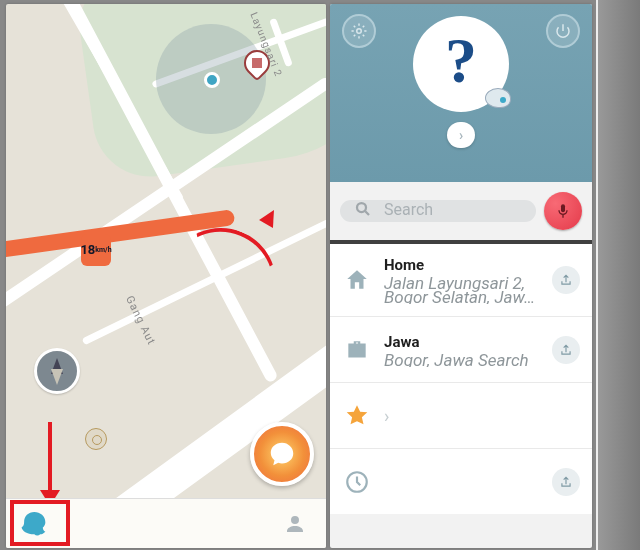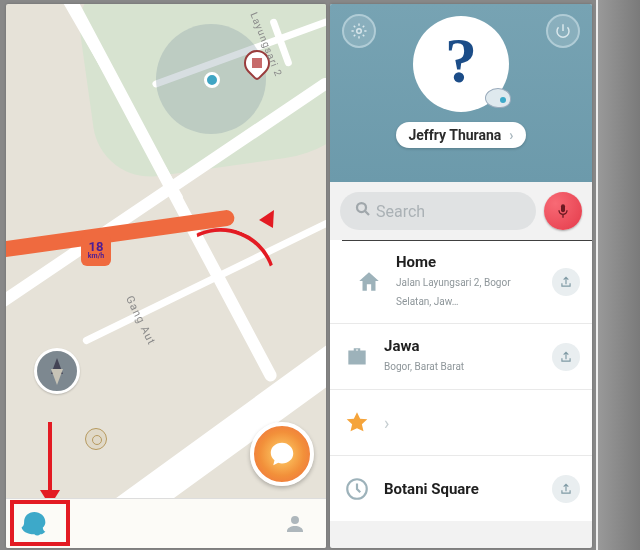--- a/index.html
+++ b/index.html
@@ -55,22 +55,22 @@
   .street-label {
     position: absolute; color: #8a8a8a; font-size: 11px;
     letter-spacing: 1px; white-space: nowrap;
   }
   .sl1 { left: 226px; top: 35px; transform: rotate(68deg); font-size: 10px; }
   .sl2 { left: 108px; top: 310px; transform: rotate(64deg); }
   
   .speed-badge {
     position: absolute; left: 75px; top: 230px; width: 30px; height: 32px;
     background: #ef6a3f; border-radius: 6px;
-    display: flex; flex-direction: column; align-items: center; justify-content: center;
-    color: #4c1d95; font-weight: 700;
+    display: flex; flex-direction: row; align-items: center; justify-content: center;
+    color: #0f172a; font-weight: 700;
   }
   .speed-badge .num { font-size: 13px; line-height: 12px; }
   .speed-badge .unit { font-size: 7px; line-height: 7px; }
   
   .house-pin {
     position: absolute; left: 238px; top: 46px; width: 26px; height: 26px;
     background: #fff; border: 2px solid #9a3c3c; border-radius: 50% 50% 50% 4px;
     transform: rotate(-45deg);
   }
   .house-pin::after {
@@ -197,43 +197,43 @@
   .user-pill {
     margin-top: 10px; background: #fff; border-radius: 16px; padding: 5px 12px;
     display: flex; align-items: center; gap: 8px; box-shadow: 0 1px 3px rgba(0,0,0,.2);
   }
   .user-pill span { font-weight: 700; color: #2b2b2b; font-size: 14px; }
   .user-pill .caret { color: #a9b7be; font-size: 14px; }
   .search-row {
     padding: 10px 10px; background: #f2f2f2; display: flex; align-items: center; gap: 8px;
   }
   .search-box {
-    flex: 1; display: flex; align-items: center; gap: 4px;
-    background: #e0e2e3; border-radius: 20px; height: 38px; padding: 0 14px;
+    flex: 1; display: flex; gap: 12px;
+    background: #e0e2e3; border-radius: 20px; height: 22px; padding: 0 14px;
   }
   .search-box .sicon { color: #a0a7ab; }
   .search-box .placeholder { color: #aab1b5; font-size: 16px; }
   .mic-btn {
     width: 38px; height: 38px; border-radius: 50%;
     background: radial-gradient(circle at 30% 30%, #f86a75, #e43a4a);
     display: flex; align-items: center; justify-content: center;
     box-shadow: 0 1px 2px rgba(0,0,0,.3);
   }
   .mic-btn svg { width: 16px; height: 20px; fill: #6b1a22; }
   .list { background: #fff; }
   .item {
     display: flex; align-items: center; padding: 12px 12px;
     border-top: 1px solid #e9e9e9; gap: 12px; min-height: 66px;
   }
-  .item:first-child { border-top: 1px solid #404040; margin-left: 12px; }
+  .item:first-child { border-top: 4px solid #404040; }
   .item .ico { width: 30px; display: flex; justify-content: center; }
   .item .txt { flex: 1; min-width: 0; }
   .item .title { font-weight: 700; color: #1f1f1f; font-size: 15px; }
-  .item .sub { color: #8e969a; font-size: 10px; line-height: 19px; margin-top: 2px;
-               overflow: hidden; }
+  .item .sub { color: #8e969a; font-size: 17px; line-height: 14px; margin-top: 2px;
+               overflow: hidden; font-style: italic; }
   .item .action {
     width: 28px; height: 28px; border-radius: 50%; background: #e9eef0;
     display: flex; align-items: center; justify-content: center;
     font-size: 14px; color: #7f9aa4;
   }
   .item .chev { color: #c6ced1; font-size: 18px; padding-right: 6px; }
   .ico svg { width: 26px; height: 26px; fill: #9db2ba; }
   .ico.star svg { fill: #f5a43b; }
   .ico.clock svg { fill: none; stroke: #9db2ba; stroke-width: 2; }
 </style>
@@ -306,21 +306,20 @@
         <svg viewBox="0 0 24 24">
           <path d="M12 3v9"></path>
             <path d="M6 7a8 8 0 1012 0"></path>
         </svg>
       </div>
       <div class="avatar-ring">
         <span class="qmark">?</span>
         <div class="avatar-baby"></div>
       </div>
       <div class="user-pill">
-        <span>Jeffry Thurana</span>
         <span class="caret">›</span>
       </div>
     </div>
 
     <div class="search-row">
       <div class="search-box">
         <span class="sicon">
           <svg width="18" height="18" viewBox="0 0 24 24" fill="none" stroke="#a0a7ab" stroke-width="3">
             <circle cx="10" cy="10" r="6"></circle>
               <path d="M20 20l-5-5"></path>
@@ -355,21 +354,21 @@
       </div>
 
       <div class="item">
         <div class="ico">
           <svg viewBox="0 0 24 24">
               <path d="M9 6V4h6v2h5v13H4V6h5zm2 0h2V5h-2v1z"></path>
             </svg>
         </div>
         <div class="txt">
           <div class="title">Jawa</div>
-          <div class="sub">Bogor, Barat Barat</div>
+          <div class="sub">Bogor, Jawa Search</div>
         </div>
         <div class="action">
           <svg width="14" height="14" viewBox="0 0 24 24" fill="none" stroke="#7f9aa4" stroke-width="2">
             <path d="M12 16V4M8 8l4-4 4 4M5 14v5h14v-5"></path>
           </svg>
         </div>
       </div>
 
       <div class="item">
         <div class="ico star">
@@ -381,21 +380,20 @@
       </div>
 
       <div class="item">
         <div class="ico clock">
           <svg viewBox="0 0 24 24">
               <circle cx="12" cy="12" r="9"></circle>
               <path d="M12 7v5l3 3"></path>
             </svg>
         </div>
         <div class="txt">
-          <div class="title">Botani Square</div>
         </div>
         <div class="action">
           <svg width="14" height="14" viewBox="0 0 24 24" fill="none" stroke="#7f9aa4" stroke-width="2">
             <path d="M12 16V4M8 8l4-4 4 4M5 14v5h14v-5"></path>
           </svg>
         </div>
       </div>
     </div>
   </div>
 </div>

